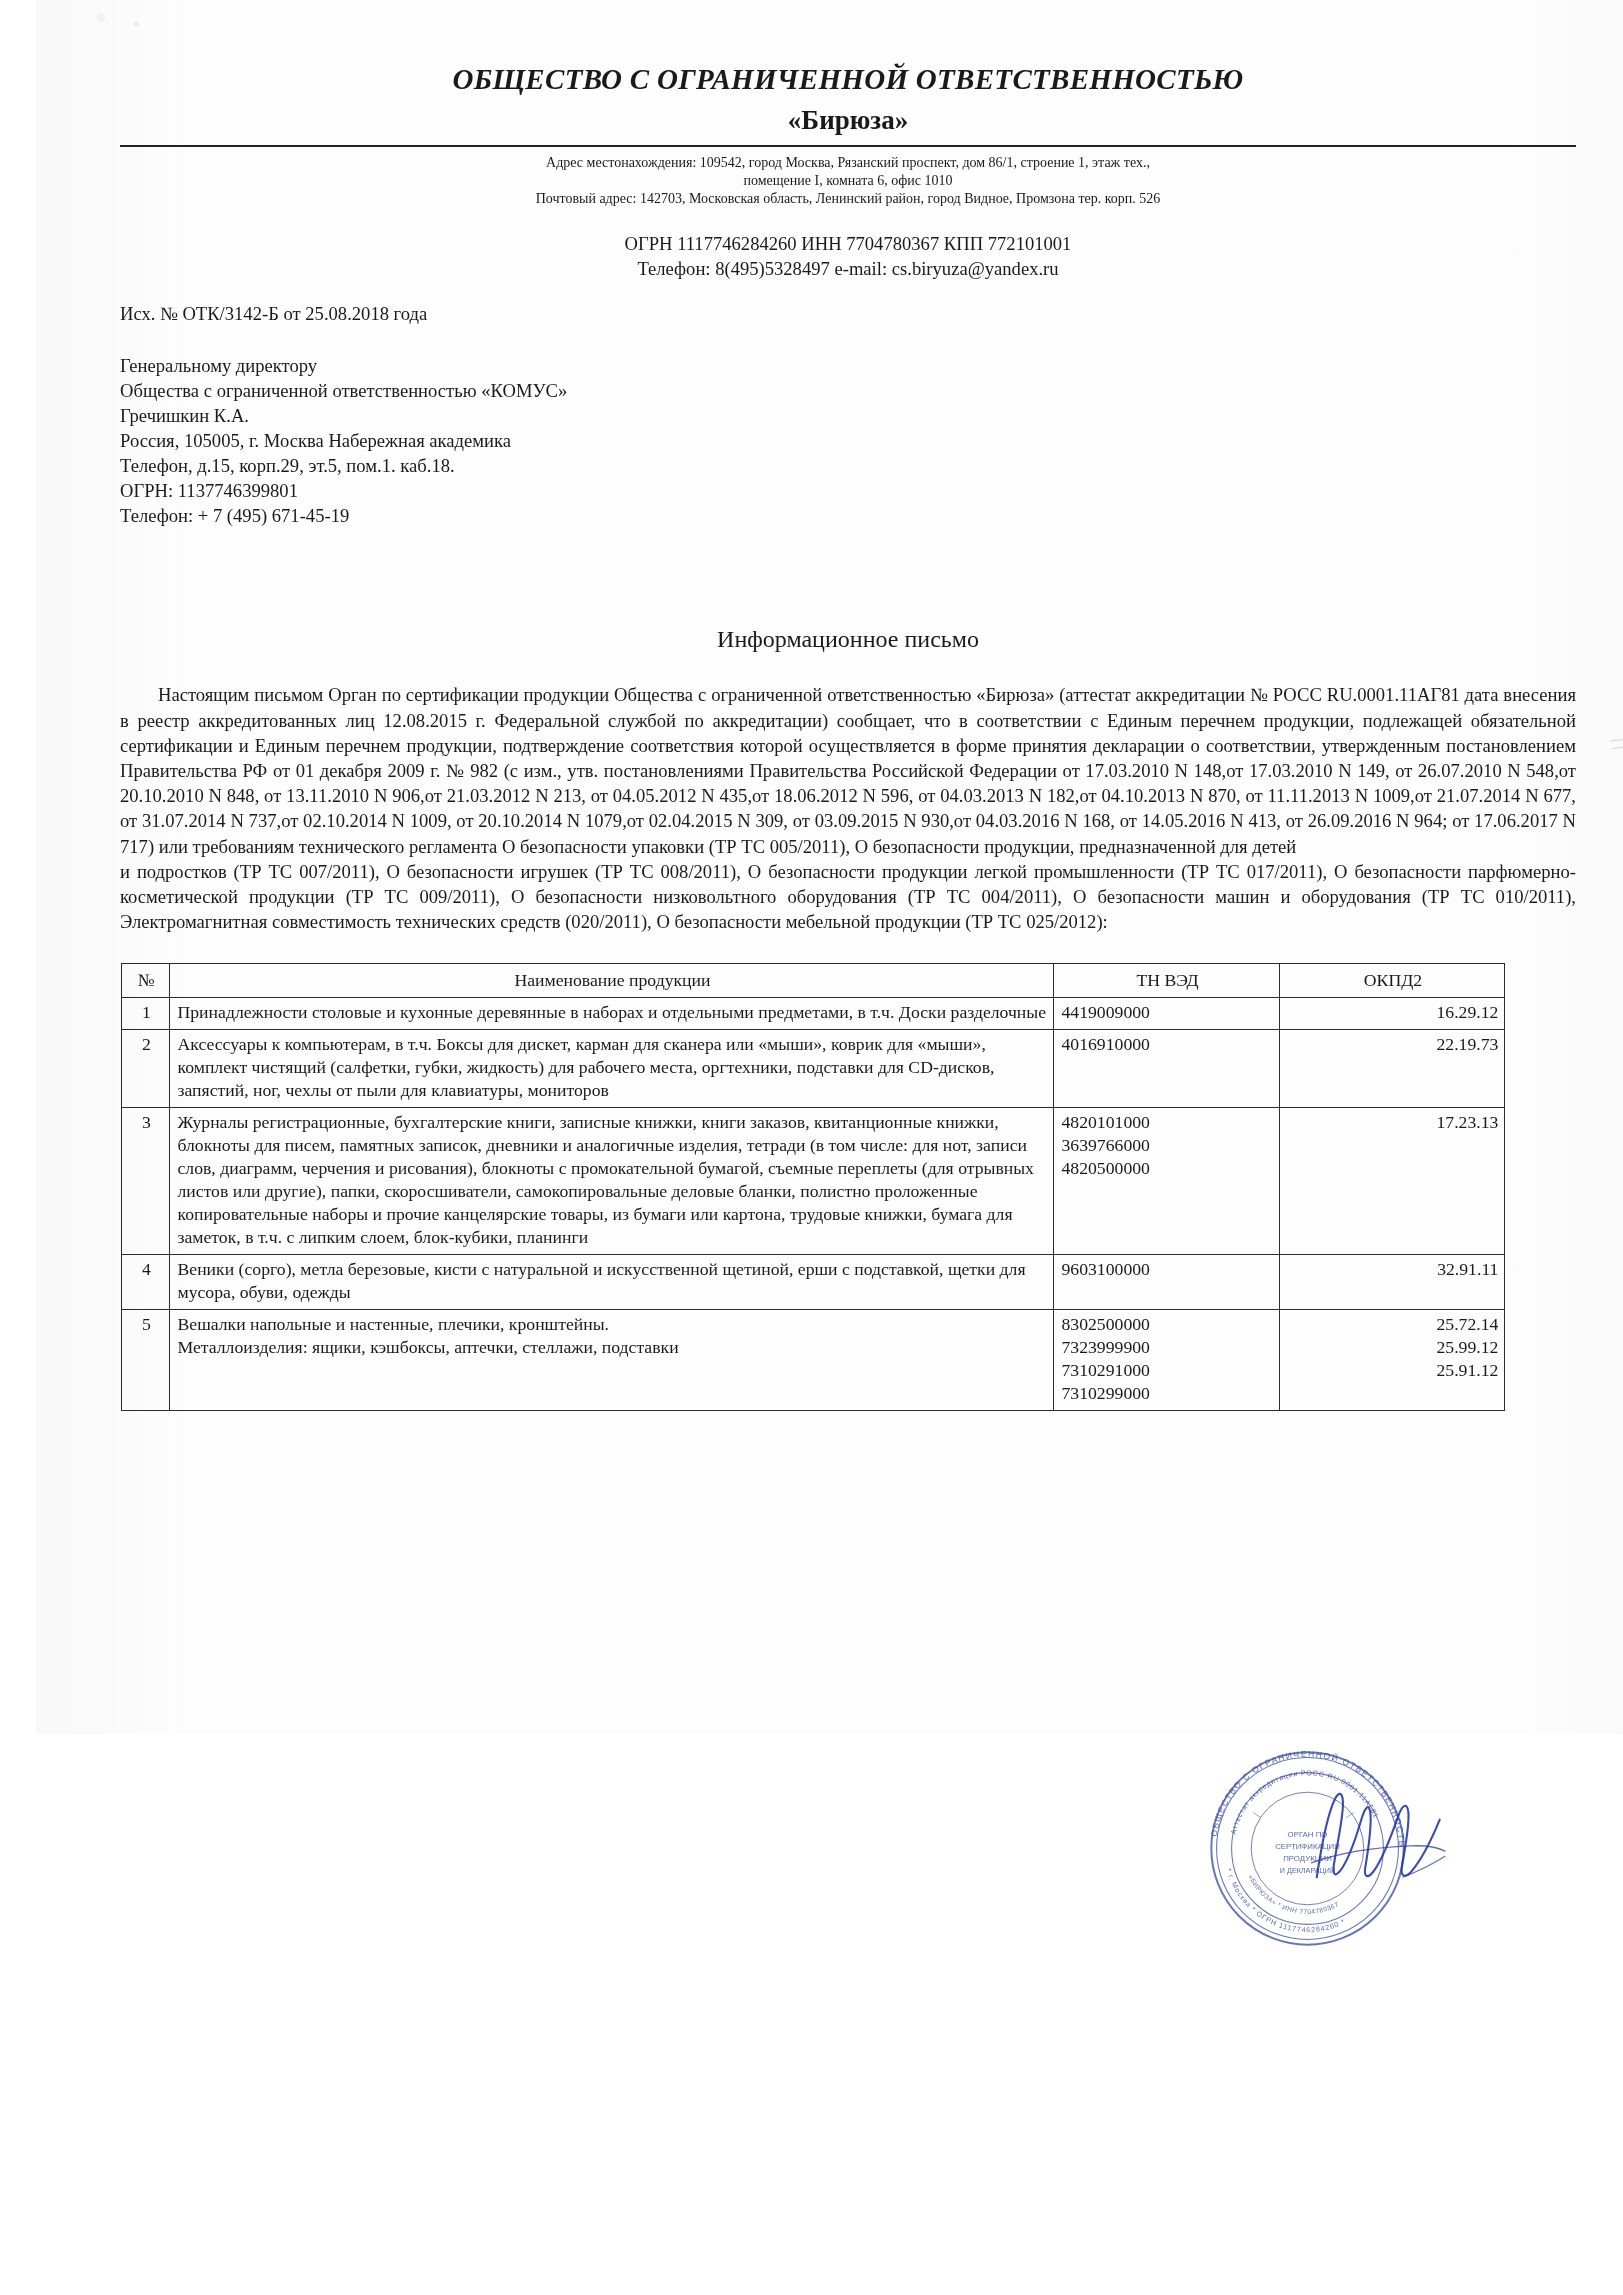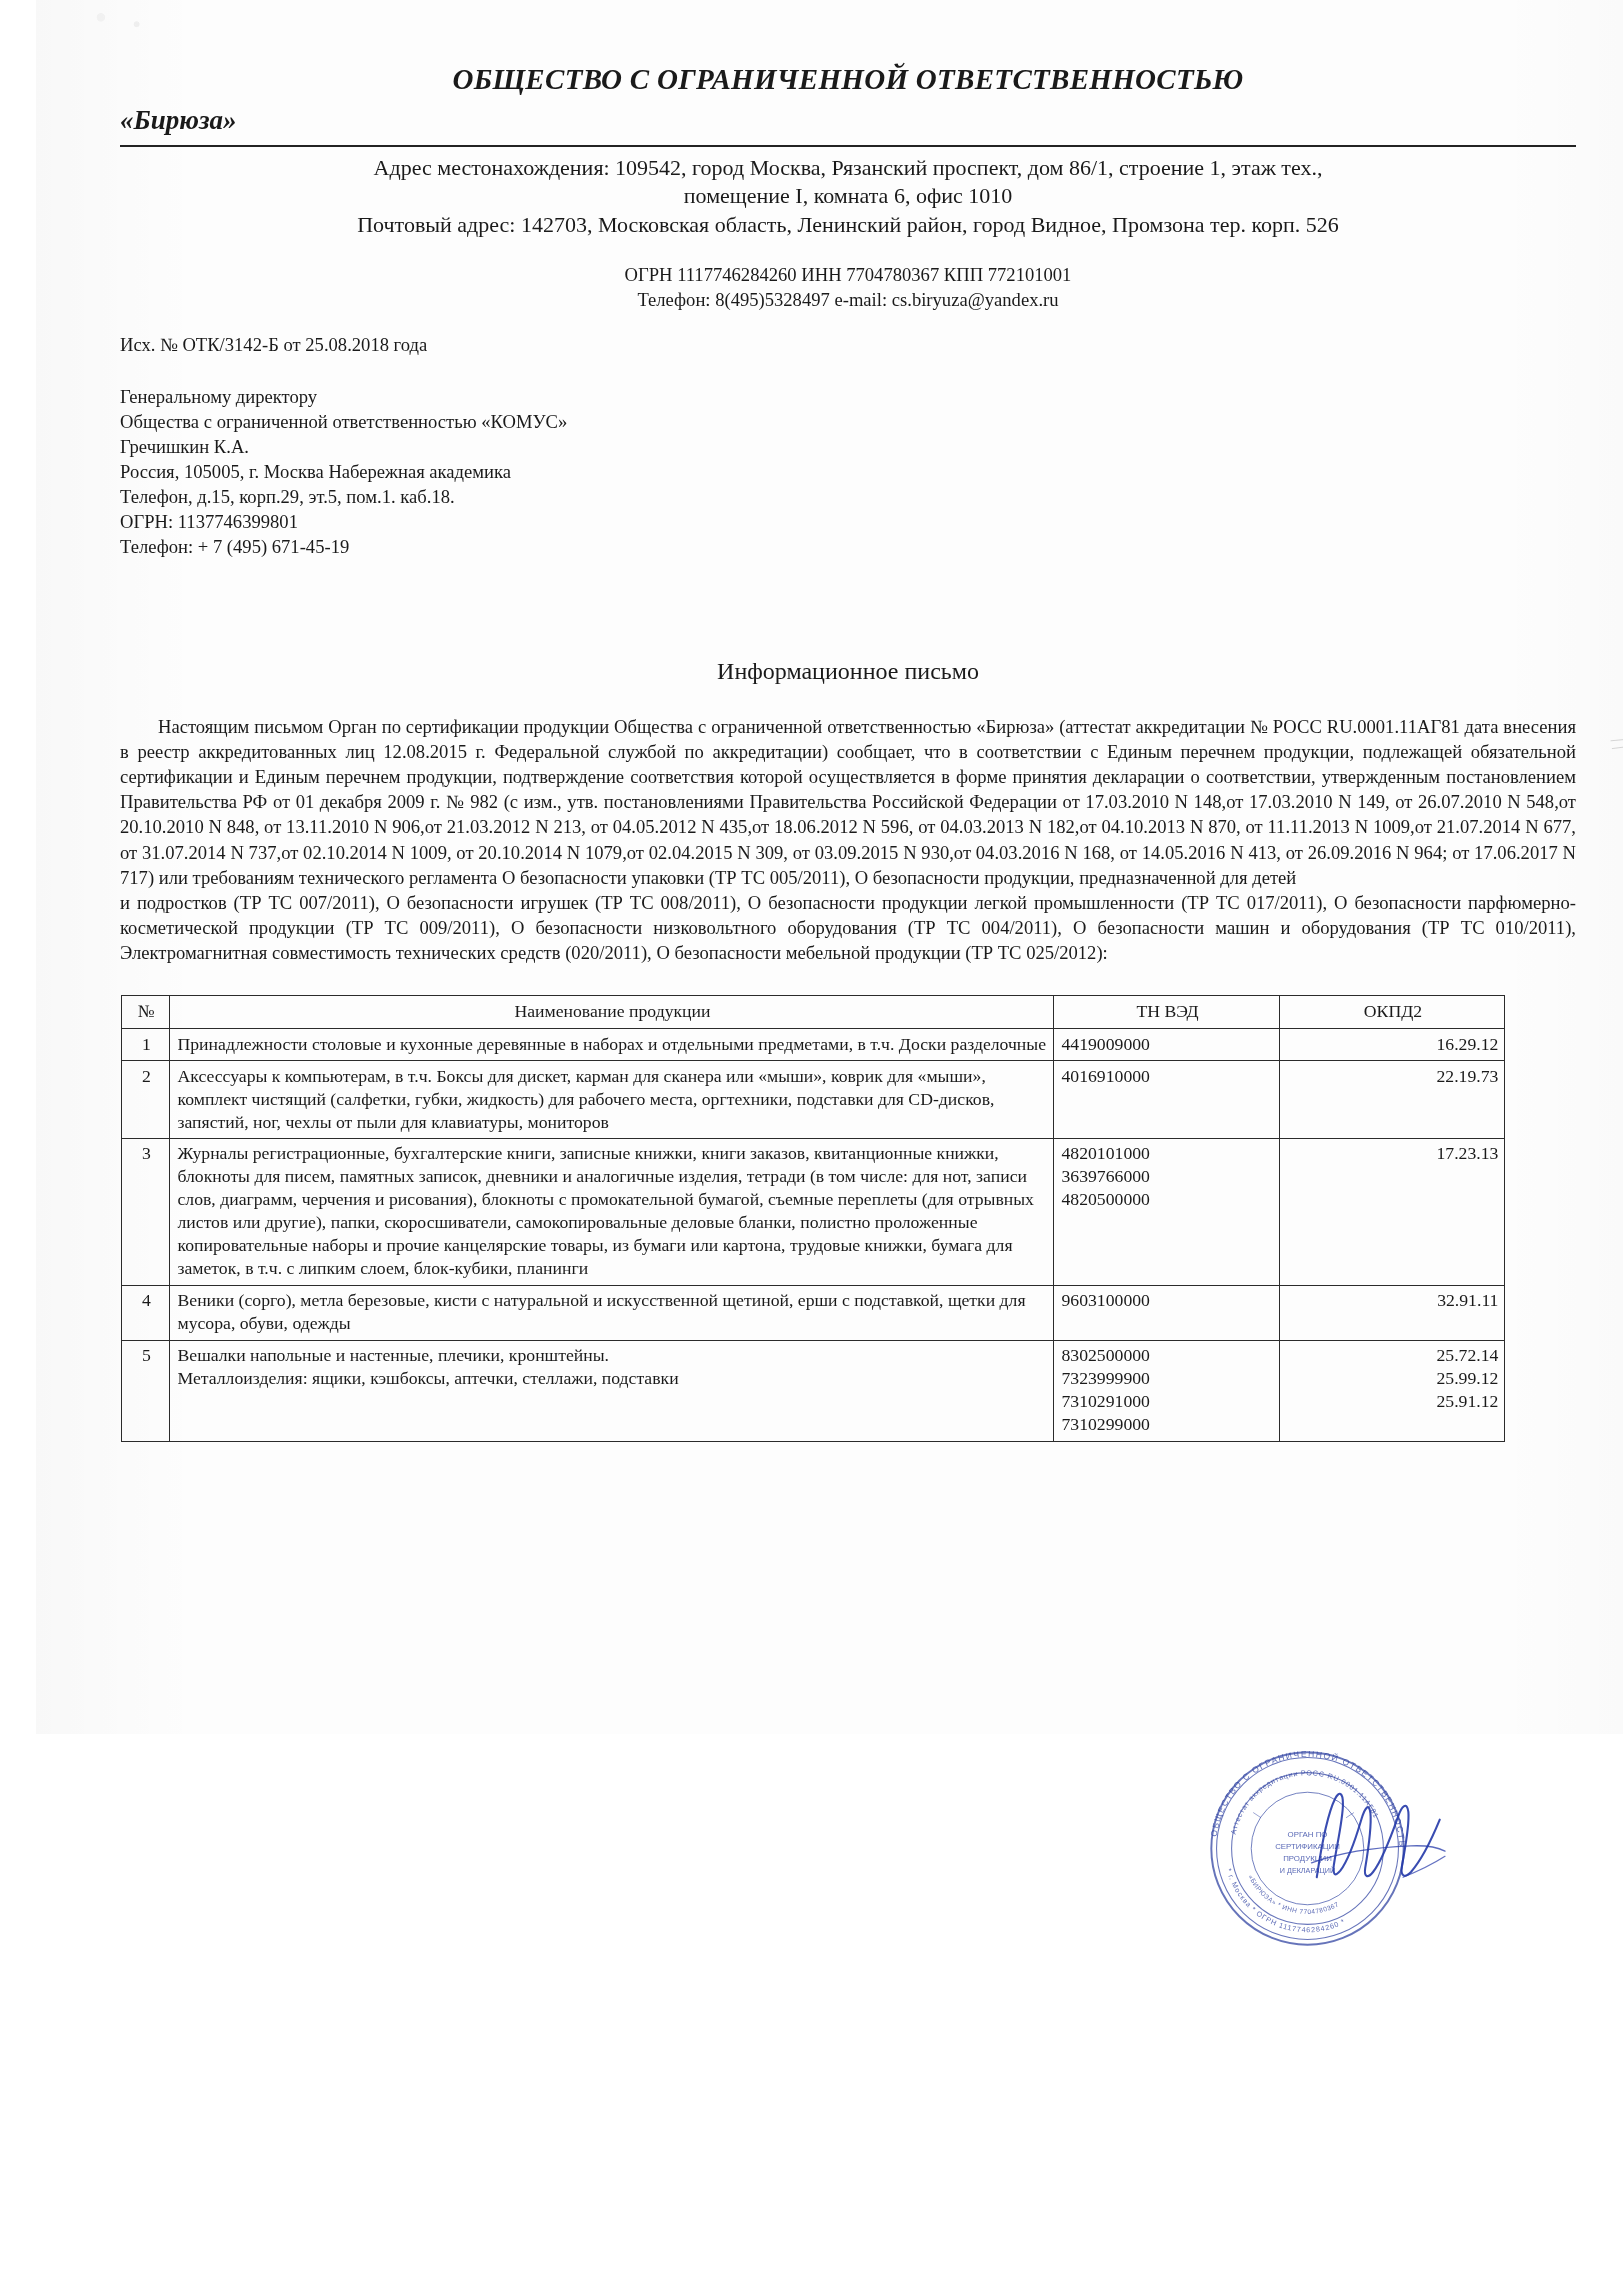--- a/index.html
+++ b/index.html
@@ -44,31 +44,31 @@
     font-size: 29px;
     font-weight: bold;
     font-style: italic;
     text-align: center;
     margin: 0;
     letter-spacing: 0.3px;
   }
   h2.org-name {
     font-size: 27px;
     font-weight: bold;
-    font-style: italic;
+    text-align: center;
     margin: 9.2px 0 0 0;
   }
   .rule {
     height: 2px;
     background: #232323;
     margin: 9.2px 0 6.5px 0;
   }
   .addr-block {
     text-align: center;
-    font-size: 22px;
+    font-size: 14px;
     line-height: 1.30;
   }
   .reg-block {
     text-align: center;
     font-size: 18.6px;
     line-height: 1.32;
     margin-top: 23.6px;
   }
   .outgoing {
     font-size: 18.6px;

